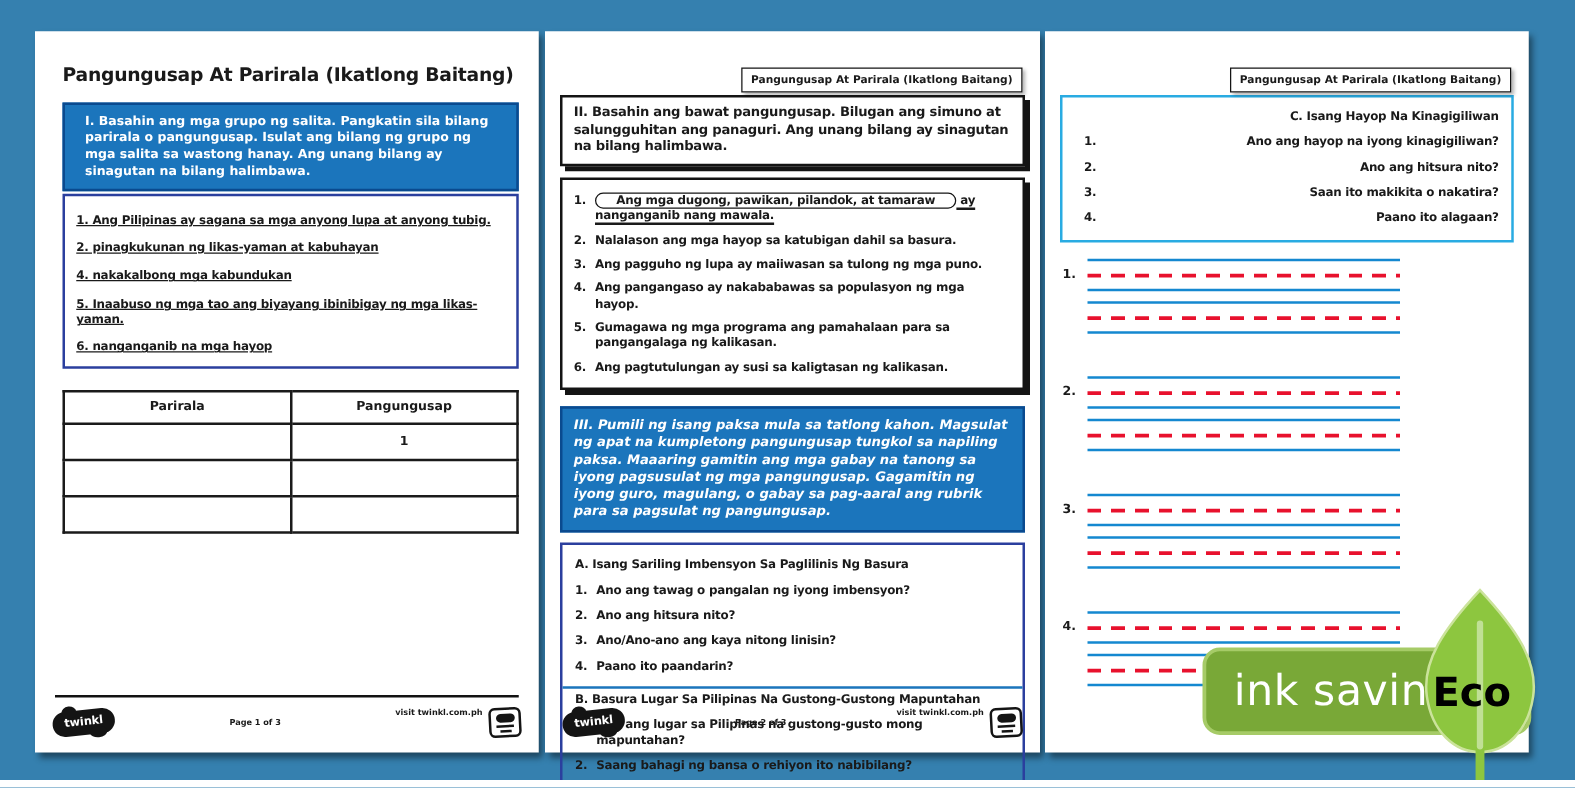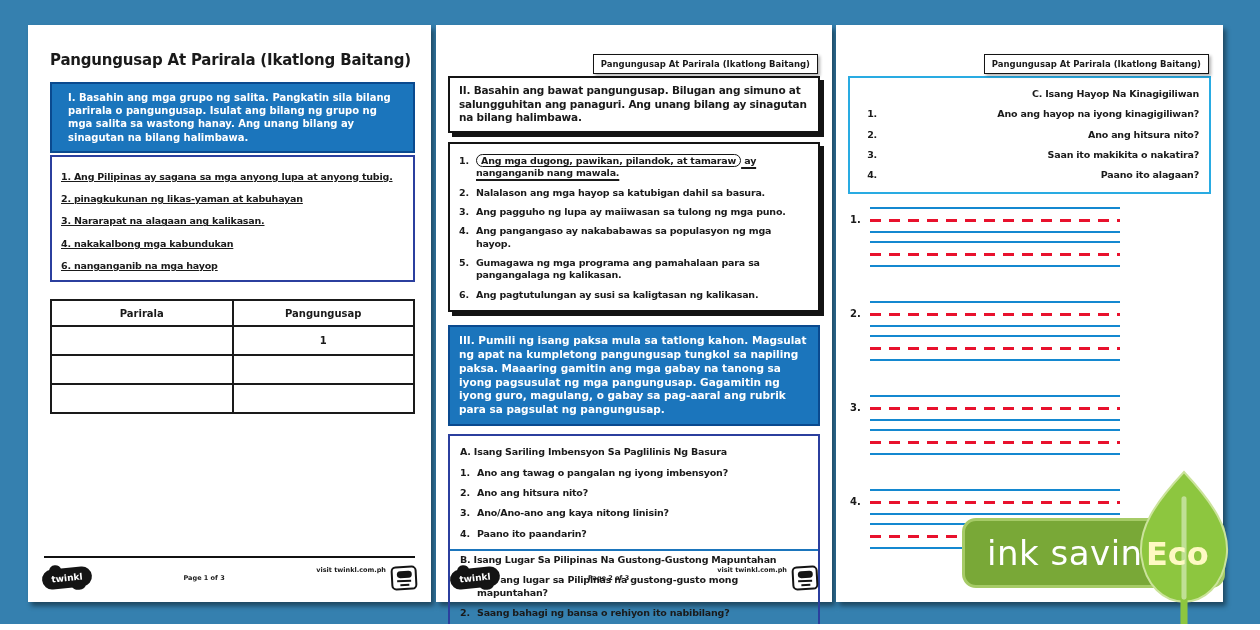--- a/index.html
+++ b/index.html
@@ -41,24 +41,24 @@
 
   .badge { position:absolute; top:29px; right:14px; background:#fff; border:1.5px solid #141414;
            padding:4px 7px; font-size:8.5px; font-weight:bold; box-shadow:2px 2px 3px rgba(0,0,0,.3); white-space:nowrap; }
 
   .shadowbox { border:2px solid #141414; box-shadow:4px 4px 0 #141414; background:#fff; }
   .introbox2 { margin-top:51px; padding:6px 9px; font-size:10.5px; font-weight:bold; line-height:1.3; letter-spacing:-.2px; }
   .itemsbox2 { margin-top:9px; padding:4px 9px 9px; font-size:9.5px; font-weight:bold; letter-spacing:-.2px; line-height:1.3; }
   .qrow { display:flex; margin-top:7px; }
   .qnum { width:17px; flex:none; }
   .qtext { flex:1; }
-  .circled { border:1.5px solid #141414; border-radius:999px; padding:0 4px; }
+  .circled { border:1.5px solid #141414; border-radius:999px; padding:0 16px; }
   .uline { text-decoration:underline; text-decoration-thickness:1.5px; text-underline-offset:2.5px; }
 
-  .p2-blue { margin-top:13px; font-size:10.5px; }
+  .p2-blue { margin-top:13px; font-size:10.5px;font-style:italic; }
   .topicsbox { margin-top:8px; border:2px solid #2B3F9E; padding:7px 10px 9px; font-size:9.5px;
                font-weight:bold; letter-spacing:-.2px; line-height:1.3; }
   .topicsbox .qrow { margin-top:8px; }
   .topic-head { margin-top:3px; }
   .tdivider { margin:9px -10px 1px; border-top:2px solid #1B75BC; }
 
   .boxC { margin-top:51px; border:2px solid #29ABE2; padding:7px 10px 10px; font-size:9.5px;
           font-weight:bold; letter-spacing:-.2px; line-height:1.3;text-align:right; }
   .boxC .qrow { margin-top:8px; }
 
@@ -68,37 +68,37 @@
   .ln { height:2px; margin-bottom:10px; background:#1488D0; }
   .ln.red { height:3px; margin-bottom:9px; background:repeating-linear-gradient(90deg,#E8112D 0 11px,transparent 11px 19px); }
   .grp { margin-bottom:6px; }
   .grp .ln:last-child { margin-bottom:0; }
   .grp2 { margin-top:8px; }
 
   .eco-band { position:absolute; left:962px; top:518px; width:263px; height:70px; background:#79A837;
               border:3px solid #A6CB67; border-radius:14px; display:flex; align-items:center; }
   .eco-band .ink { color:#fff; font-size:34px; padding-left:22px; letter-spacing:.5px; }
   .eco-leaf { position:absolute; left:1128px; top:468px; width:112px; height:162px; }
-  .eco-text { position:absolute; left:1146px; top:535px; color:#fef9c3; font-size:32px; font-weight:bold; }
+  .eco-text { position:absolute; left:1146px; top:535px; color:#000000; font-size:32px; font-weight:bold; }
 </style>
 </head>
 <body>
 
 <div class="canvas">
 
   <div class="page page1">
     <div class="title">Pangungusap At Parirala (Ikatlong Baitang)</div>
 
     <div class="bluebox p1-blue">I. Basahin ang mga grupo ng salita. Pangkatin sila bilang parirala o pangungusap. Isulat ang bilang ng grupo ng mga salita sa wastong hanay. Ang unang bilang ay sinagutan na bilang halimbawa.</div>
 
     <div class="listbox">
       <p>1. Ang Pilipinas ay sagana sa mga anyong lupa at anyong tubig.</p>
       <p>2. pinagkukunan ng likas-yaman at kabuhayan</p>
-      <p>3. Nararapat na alagaan ang kalikasan.</p>
       <p>4. nakakalbong mga kabundukan</p>
+      <p>5. Inaabuso ng mga tao ang biyayang ibinibigay ng mga likas-yaman.</p>
       <p>6. nanganganib na mga hayop</p>
     </div>
 
     <table class="sort">
       <tbody>
           <tr>
         <th style="width:50%">Parirala</th>
         <th>Pangungusap</th>
       </tr>
       <tr>
@@ -179,21 +179,21 @@
         <span class="qnum">3.</span>
         <span class="qtext">Ano/Ano-ano ang kaya nitong linisin?</span>
       </div>
       <div class="qrow">
         <span class="qnum">4.</span>
         <span class="qtext">Paano ito paandarin?</span>
       </div>
 
       <div class="tdivider"></div>
 
-      <div class="topic-head">B.  Isang Lugar Sa Pilipinas Na Gustong-Gustong Mapuntahan</div>
+      <div class="topic-head">B.  Basura Lugar Sa Pilipinas Na Gustong-Gustong Mapuntahan</div>
       <div class="qrow">
         <span class="qnum">1.</span>
         <span class="qtext">Ano ang lugar sa Pilipinas na gustong-gusto mong mapuntahan?</span>
       </div>
       <div class="qrow">
         <span class="qnum">2.</span>
         <span class="qtext">Saang bahagi ng bansa o rehiyon ito nabibilang?</span>
       </div>
       <div class="qrow">
         <span class="qnum">3.</span>

